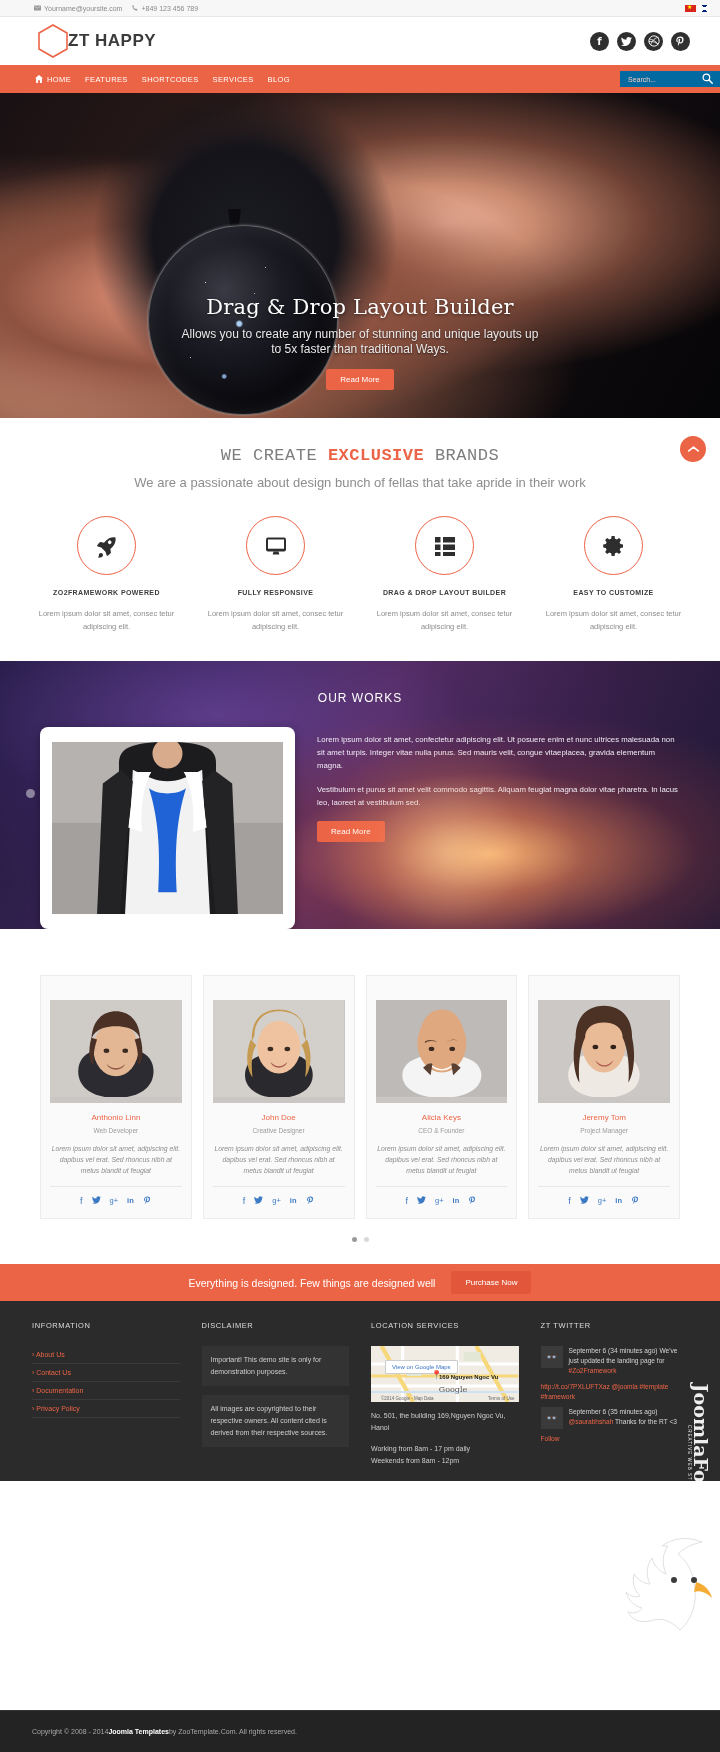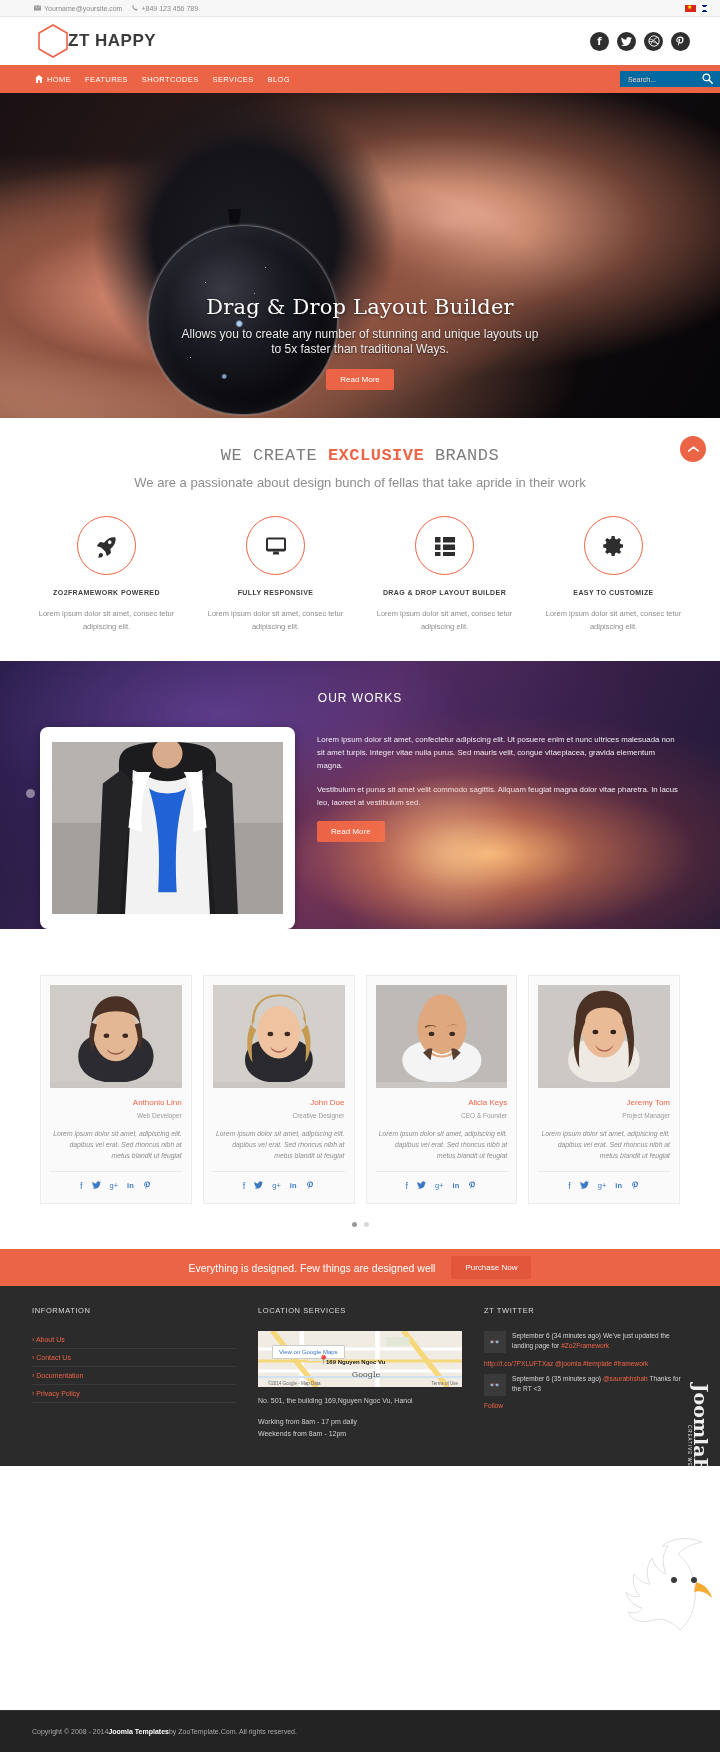--- a/index.html
+++ b/index.html
@@ -143,21 +143,21 @@
   .works-copy { flex: 1; color: #efeaf4; font-size: 7.8px; line-height: 13px; padding-top: 6px; }
   .works-copy p + p { margin-top: 11px; }
   .arrow-l, .arrow-r { position: absolute; top: 128px; width: 9px; height: 9px; border-radius: 50%; background: rgba(255,255,255,.45); }
   .arrow-l { left: 26px; }
   .arrow-r { left: 285px; background: rgba(255,255,255,.95); width: 3px; height: 3px; top: 131px; }
   
   .team { background: #fff; padding: 28px 0 22px; }
   .team-sub { text-align: center; font-size: 8.5px; color: #8d8d8d; margin-top: 18px; }
   .team-row { display: flex; gap: 11px; padding: 18px 40px 0; }
   .member {
-    flex: 1; background: #fafafa; border: 1px solid #ececec; padding: 9px 9px 11px; text-align: right;
+    flex: 1; background: #fafafa; border: 1px solid #ececec; padding: 24px 9px 11px; text-align: center;
   }
   .member-photo { height: 103px; overflow: hidden; background: #c9c6c3; position: relative; }
   .member-name { margin-top: 10px; font-size: 8px; color: #ec6446; }
   .member-role { margin-top: 5px; font-size: 6.5px; color: #9a9a9a; }
   .member-bio {
     margin-top: 9px; font-size: 6.8px; color: #8d8d8d; line-height: 11px; font-style: italic;
     padding-bottom: 10px; border-bottom: 1px solid #e8e8e8;
   }
   .member-social { margin-top: 9px; display: flex; justify-content: center; gap: 9px; color: #3b79c4; font-size: 9px; }
   .dots { display: flex; justify-content: center; gap: 7px; margin-top: 18px; }
@@ -542,20 +542,25 @@
 
 <div class="footer">
   <div class="fcol">
     <h4>INFORMATION</h4>
     <a class="flink">› <span>About Us</span></a>
     <a class="flink">› <span>Contact Us</span></a>
     <a class="flink">› <span>Documentation</span></a>
     <a class="flink">› <span>Privacy Policy</span></a>
   </div>
 
+  <div class="fcol">
+    <h4>DISCLAIMER</h4>
+    <div class="fbox">Important! This demo site is only for demonstration purposes.</div>
+    <div class="fbox">All images are copyrighted to their respective owners. All content cited is derived from their respective sources.</div>
+  </div>
 
   <div class="fcol">
     <h4>LOCATION SERVICES</h4>
     <div class="map">
       <svg viewBox="0 0 140 56" preserveAspectRatio="none" style="position:absolute;inset:0;width:100%;height:100%">
         <rect width="140" height="56" fill="#f0ece4"></rect>
         <path d="M0 18h140M0 40h140M30 0v56M82 0v56" stroke="#ffffff" stroke-width="3"></path>
         <path d="M10 0L40 56M100 0l30 56" stroke="#f6d77a" stroke-width="4"></path>
         <path d="M0 30h140" stroke="#f6d77a" stroke-width="3"></path>
         <rect x="34" y="20" width="14" height="10" fill="#e3e8d6"></rect>

